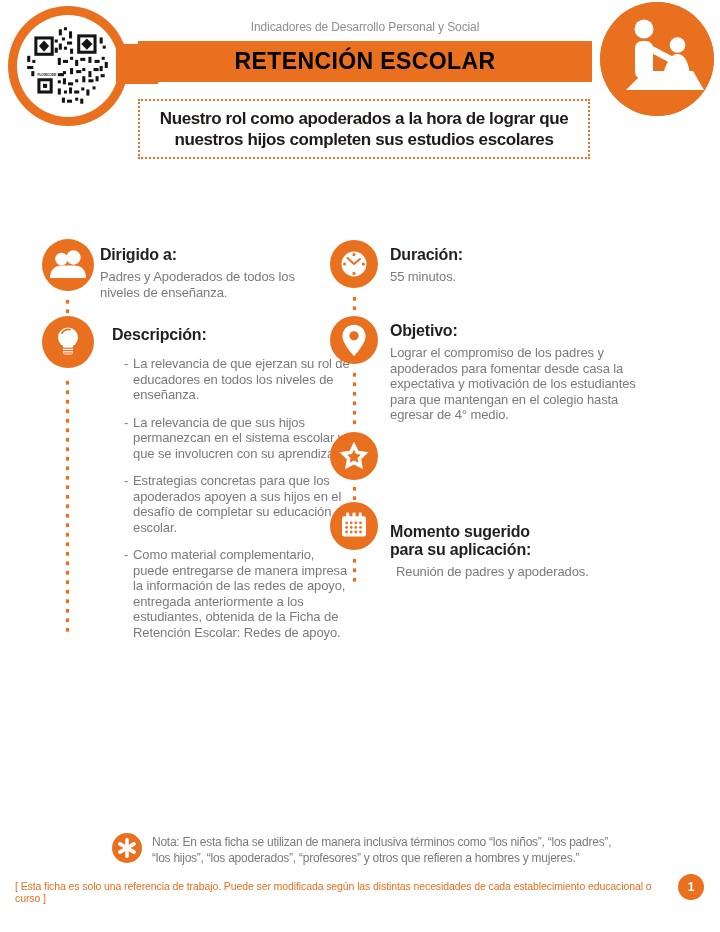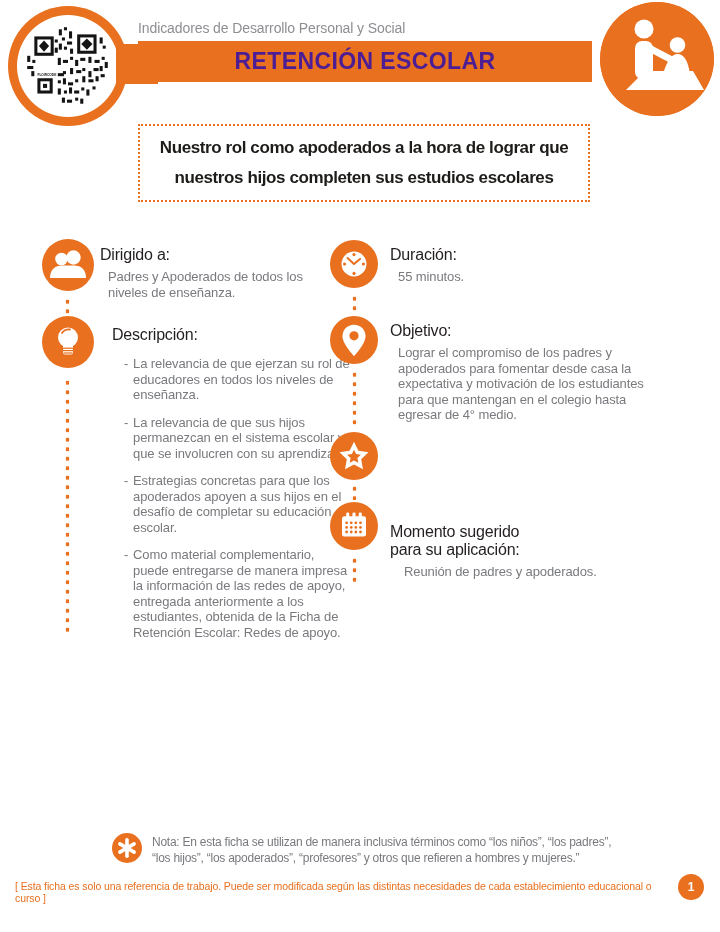--- a/index.html
+++ b/index.html
@@ -10,39 +10,39 @@
   }
   *{box-sizing:border-box}
   html,body{margin:0;padding:0;background:#fff}
   .page{position:relative;width:720px;height:932px;background:#fff;overflow:hidden;
         font-family:"Liberation Sans",sans-serif;}
 
   
   .qr-badge{position:absolute;left:8px;top:6px;width:120px;height:120px;border-radius:50%;
             background:var(--accent);display:flex;align-items:center;justify-content:center}
   .connector{position:absolute;left:116px;top:44px;width:42px;height:40px;background:var(--accent)}
-  .kicker{position:absolute;left:138px;top:20px;width:454px;text-align:left;
-          font-size:14px;color:var(--kicker);letter-spacing:-0.1px}
+  .kicker{position:absolute;left:138px;top:20px;width:454px;text-align:center;
+          font-size:12px;color:var(--kicker);letter-spacing:-0.1px}
   .banner{position:absolute;left:138px;top:41px;width:454px;height:41px;background:var(--accent);
-          display:flex;align-items:center;justify-content:center;color:#4c1d95;font-weight:700;
+          display:flex;align-items:center;justify-content:center;color:#000000;font-weight:700;
           font-size:23px;letter-spacing:0.4px}
   .corner-badge{position:absolute;left:600px;top:2px;width:114px;height:114px;border-radius:50%;
                 background:var(--accent);overflow:hidden}
 
   
-  .title-box{position:absolute;left:138px;top:124px;width:452px;border:2px dotted var(--accent);
-             padding:7px 4px;text-align:center;font-weight:700;font-size:17px;line-height:30px;
+  .title-box{position:absolute;left:138px;top:99px;width:452px;border:2px dotted var(--accent);
+             padding:7px 4px;text-align:center;font-weight:700;font-size:17px;line-height:21px;
              color:#1d1c1a;letter-spacing:-0.4px;white-space:pre-line}
 
   
   .icon-circle{position:absolute;border-radius:50%}
   .sec{position:absolute}
-  .sec h3{margin:0;font-size:16px;line-height:18px;font-weight:400;color:var(--heading);
+  .sec h3{margin:0;font-size:16px;line-height:18px;font-weight:700;color:var(--heading);
           letter-spacing:-0.2px;white-space:pre-line}
-  .sec .body{margin:5px 8px 0;font-size:13px;line-height:15.5px;color:var(--gray);
+  .sec .body{margin:5px 0 0;font-size:13px;line-height:15.5px;color:var(--gray);
              white-space:pre-line;letter-spacing:-0.1px}
   .sec .intro{margin:6px 0 0}
   .item{position:relative;padding-left:9px;margin:12px;font-size:13px;line-height:15.5px;
         color:var(--gray);white-space:pre-line;letter-spacing:-0.1px}
   .item::before{content:"-";position:absolute;left:0;top:0;color:var(--gray)}
   .indent{padding-left:6px}
 
   .dots{position:absolute;width:5px;
         background-image:radial-gradient(circle,var(--accent) 1.8px,transparent 2.1px);
         background-size:5px 9.5px;background-position:50% 0;background-repeat:repeat-y}

